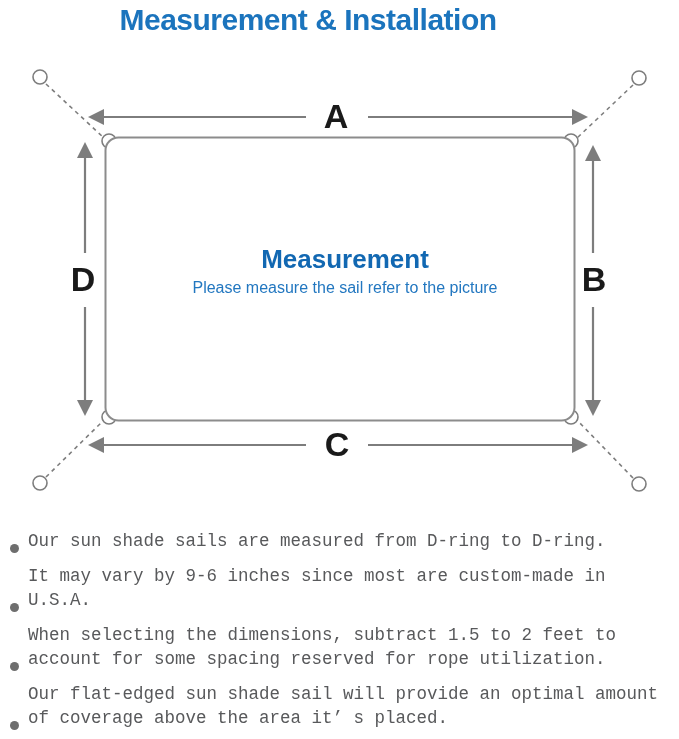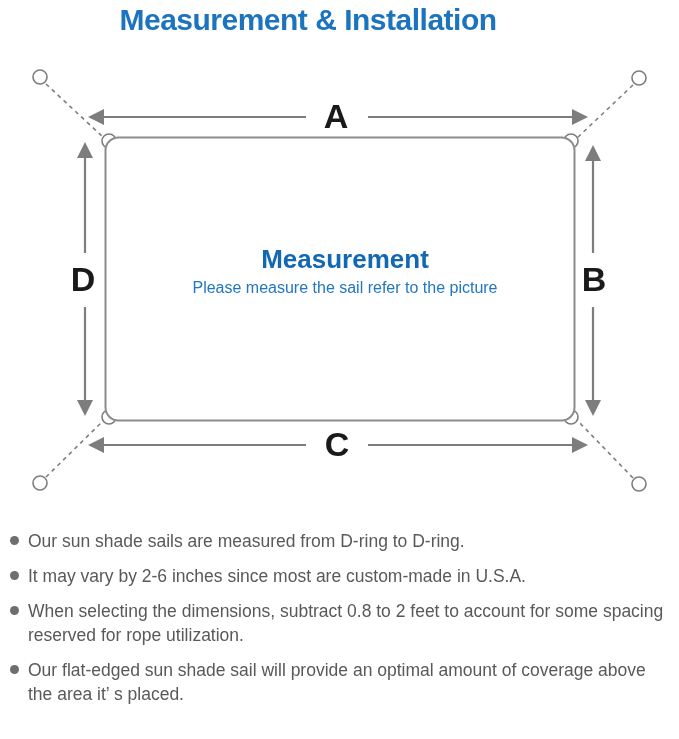--- a/index.html
+++ b/index.html
@@ -44,26 +44,27 @@
     fill: #2277c0;
   }
   .notes {
     position: absolute;
     top: 529px; left: 10px; right: 8px;
     list-style: none;
     margin: 0; padding: 0;
   }
   .notes li {
     display: flex;
-    align-items: flex-start;
+    align-items: flex-end;
     gap: 9px;
     margin-bottom: 11px;
     font-size: 17.5px;
     line-height: 24px;
     color: #58595b;
+    font-family: Liberation Mono, monospace;
   }
   .bullet-dot {
     flex: none;
     width: 9px; height: 9px;
     margin-top: 7px;
     border-radius: 50%;
     background: #6e6e6e;
   }
 </style>
 </head>
@@ -138,23 +139,23 @@
   <text class="center-caption" x="345" y="293" text-anchor="middle">Please measure the sail refer to the picture</text>
 </svg>
 
 <ul class="notes">
   <li>
     <span class="bullet-dot"></span>
     <span>Our sun shade sails are measured from D-ring to D-ring.</span>
   </li>
   <li>
     <span class="bullet-dot"></span>
-    <span>It may vary by 2-6 inches since most are custom-made in U.S.A.</span>
+    <span>It may vary by 9-6 inches since most are custom-made in U.S.A.</span>
   </li>
   <li>
     <span class="bullet-dot"></span>
-    <span>When selecting the dimensions, subtract 0.8 to 2 feet to account for some spacing reserved for rope utilization.</span>
+    <span>When selecting the dimensions, subtract 1.5 to 2 feet to account for some spacing reserved for rope utilization.</span>
   </li>
   <li>
     <span class="bullet-dot"></span>
     <span>Our flat-edged sun shade sail will provide an optimal amount of coverage above the area it’ s placed.</span>
   </li>
 </ul>
 
 </body></html>

